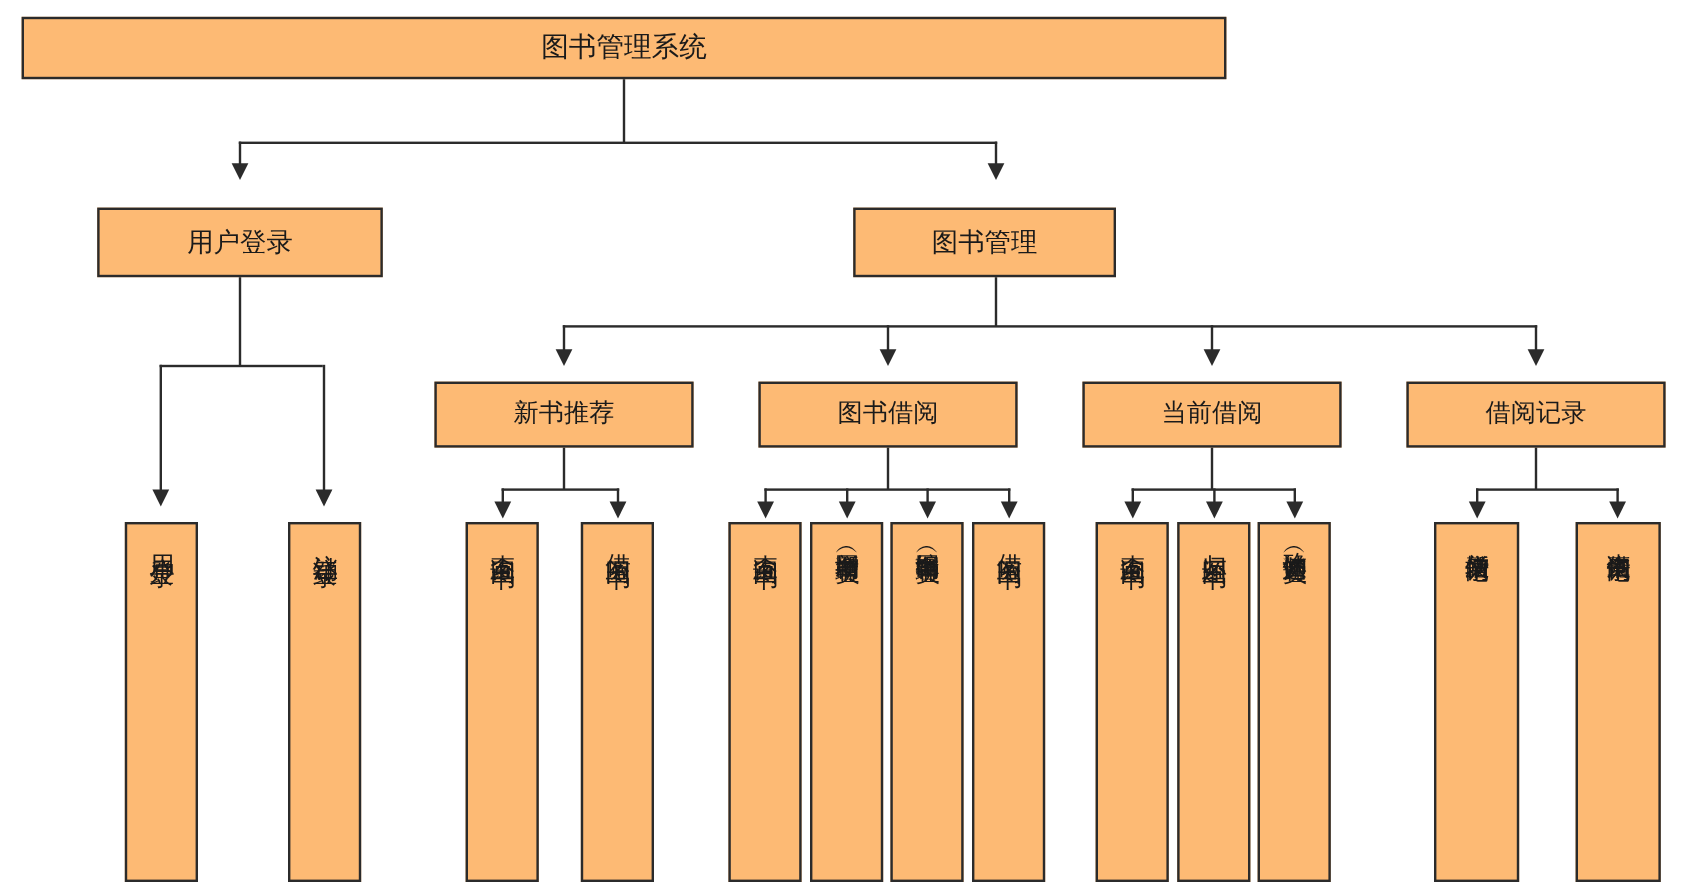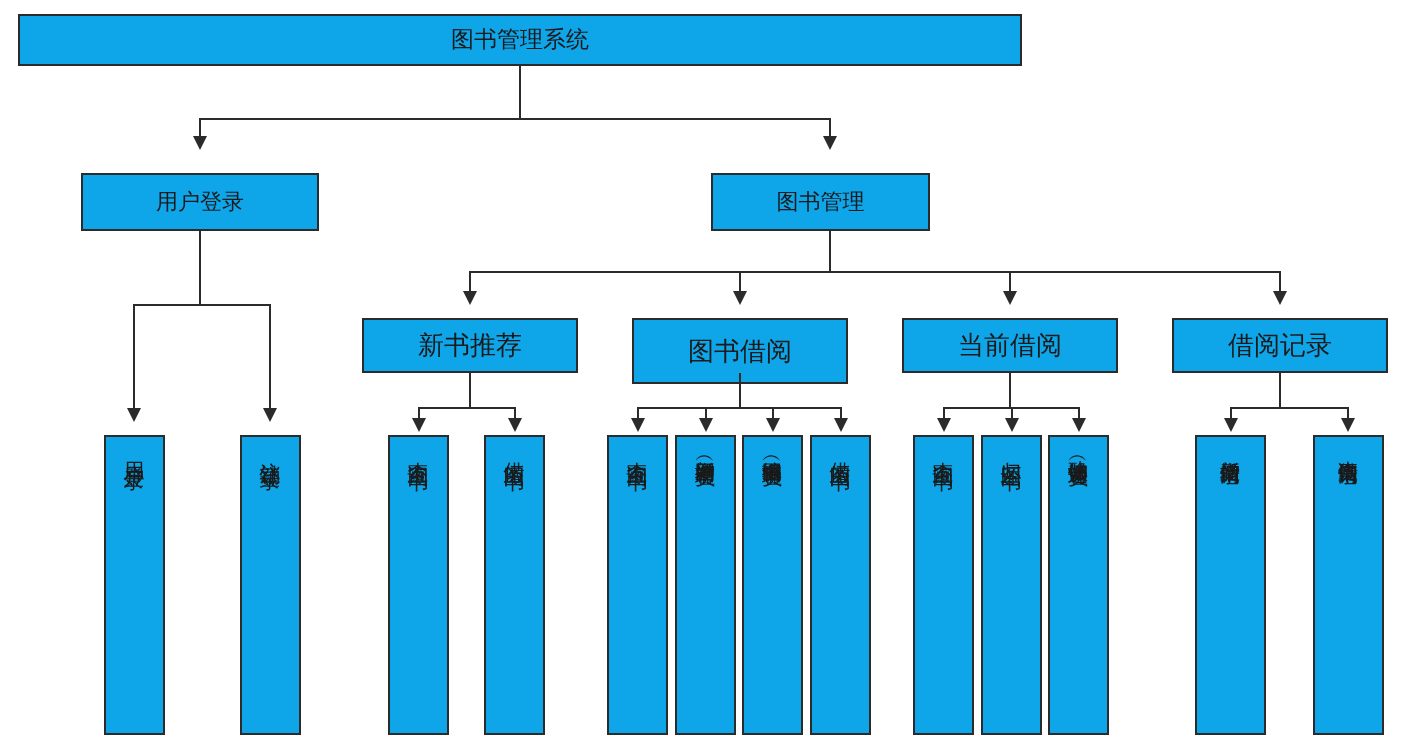--- a/index.html
+++ b/index.html
@@ -16,39 +16,39 @@
     width: 1405px;
     height: 747px;
     background: #ffffff;
     overflow: hidden;
   }
 
   
   .node {
     position: absolute;
     box-sizing: border-box;
-    background: #0ea5e9;
+    background: #fdba74;
     border: 2px solid #2b2b2b;
     display: flex;
     align-items: center;
     justify-content: center;
     color: #1a1a1a;
   }
   .node .label {
     display: block;
     text-align: center;
     line-height: 1.18;
     white-space: pre-wrap;
   }
 
   
   .node.root .label { font-size: 23px; }
   
   .node.lvl1 .label { font-size: 22px; }
-  .node.lvl2 .label { font-size: 26px; }
+  .node.lvl2 .label { font-size: 21px; }
 
   
   .node.leaf {
     align-items: flex-start;
     justify-content: center;
     padding-top: 8px;
   }
   .node.leaf .label {
     writing-mode: vertical-rl;
     text-orientation: upright;
@@ -125,21 +125,21 @@
   <div class="vline" style="left:739px; top:271px; width:2px; height:22px;"></div>
   <div class="arrow" style="left:733px; top:291px;"></div>
   <div class="vline" style="left:1009px; top:271px; width:2px; height:22px;"></div>
   <div class="arrow" style="left:1003px; top:291px;"></div>
   <div class="vline" style="left:1279px; top:271px; width:2px; height:22px;"></div>
   <div class="arrow" style="left:1273px; top:291px;"></div>
 
   <div class="node lvl2" style="left:362px; top:318px; width:216px; height:55px;">
     <span class="label">新书推荐</span>
   </div>
-  <div class="node lvl2" style="left:632px; top:318px; width:216px; height:66px;">
+  <div class="node lvl2" style="left:632px; top:318px; width:216px; height:55px;">
     <span class="label">图书借阅</span>
   </div>
   <div class="node lvl2" style="left:1172px; top:318px; width:216px; height:55px;">
     <span class="label">借阅记录</span>
   </div>
   <div class="node lvl2" style="left:902px; top:318px; width:216px; height:55px;">
     <span class="label">当前借阅</span>
   </div>
 
   <div class="vline" style="left:469px; top:373px; width:2px; height:35px;"></div>

